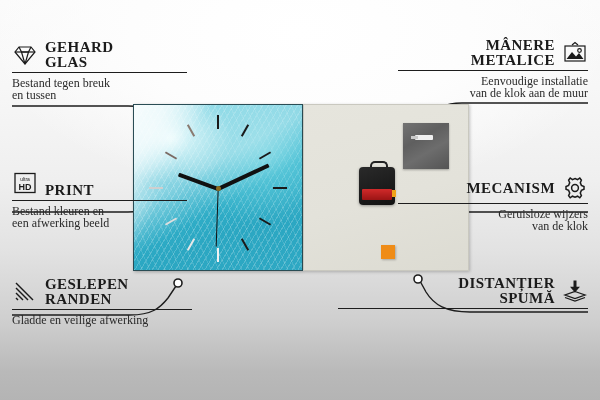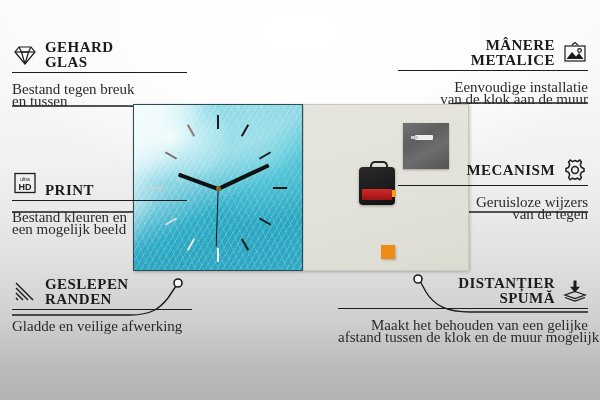--- a/index.html
+++ b/index.html
@@ -21,22 +21,22 @@
   .titles{
     font-family:"Liberation Serif",serif;
     font-weight:700;font-size:15px;line-height:14.5px;
     letter-spacing:.45px;color:#1b1b1b;text-transform:uppercase;
     white-space:nowrap;
   }
   .feat.right .titles{text-align:right;}
   .rule{height:0;border-top:1.2px solid #1d1d1d;margin-top:3px;}
   .desc{
     font-family:"Liberation Serif",serif;
-    font-size:15px;line-height:11.6px;color:#2a2a2a;
-    margin-top:11px;white-space:nowrap;
+    font-size:12px;line-height:11.6px;color:#2a2a2a;
+    margin-top:5px;white-space:nowrap;
   }
   .feat.right .desc{text-align:right;}
   .ico{width:26px;height:24px;flex:0 0 26px;display:block;}
   .ico svg{display:block;width:26px;height:24px;}
 
   
   #product{position:absolute;left:133px;top:104px;width:336px;height:167px;}
   #clockface{
     position:absolute;left:0;top:0;width:170px;height:167px;
     background:
@@ -171,21 +171,21 @@
           <text x="13" y="10" font-family="Liberation Sans, sans-serif" font-size="5" text-anchor="middle" fill="#1b1b1b">ultra</text>
           <text x="13" y="18.5" font-family="Liberation Sans, sans-serif" font-size="9" font-weight="bold" text-anchor="middle" fill="#1b1b1b">HD</text>
         </svg>
       </span>
       <span class="titles">
         <br><span>PRINT</span>
       </span>
     </div>
     <div class="rule"></div>
     <div class="desc">
-      <span>Bestand kleuren en</span><br><span>een mogelijk beeld</span>
+      <span>Bestand kleuren en</span><br><span>een afwerking beeld</span>
     </div>
   </div>
 
   <div class="feat left" style="left:12px;top:277px;width:180px;">
     <div class="head">
       <span class="ico">
         <svg viewBox="0 0 26 24">
             <g stroke="#1b1b1b" stroke-width="1.4" fill="none">
           <path d="M4 3 L21 20"></path>
               <path d="M4 8 L16 20"></path>
@@ -219,55 +219,52 @@
         </g>
           </svg>
       </span>
     </div>
     <div class="rule"></div>
     <div class="desc">
       <span>Eenvoudige installatie</span><br><span>van de klok aan de muur</span>
     </div>
   </div>
 
-  <div class="feat right" style="right:12px;top:158px;width:190px;">
+  <div class="feat right" style="right:12px;top:176px;width:190px;">
     <div class="head">
       <span class="titles">
         <span>MECANISM</span><br>
       </span>
       <span class="ico">
         <svg viewBox="0 0 26 24">
             <g fill="none" stroke="#1b1b1b" stroke-width="1.5">
           <path d="M13 2.5 l2.6 1.1 2.2-1.6 1.6 2.2 -1.1 2.6 1.1 2.6 2.6 1.1 0 2.8 -2.6 1.1 -1.1 2.6 1.1 2.6 -1.6 2.2 -2.2-1.6 -2.6 1.1 -2.6-1.1 -2.2 1.6 -1.6-2.2 1.1-2.6 -1.1-2.6 -2.6-1.1 0-2.8 2.6-1.1 1.1-2.6 -1.1-2.6 1.6-2.2 2.2 1.6 Z"></path>
           <circle cx="13" cy="12" r="3.4"></circle>
         </g>
           </svg>
       </span>
     </div>
     <div class="rule"></div>
     <div class="desc">
-      <span>Geruisloze wijzers</span><br><span>van de tegen</span>
+      <span>Geruisloze wijzers</span><br><span>van de klok</span>
     </div>
   </div>
 
   <div class="feat right" style="right:12px;top:276px;width:250px;">
     <div class="head">
       <span class="titles">
         <span>DISTANȚIER</span><br><span>SPUMĂ</span>
       </span>
       <span class="ico">
         <svg viewBox="0 0 26 24">
             <g fill="none" stroke="#1b1b1b" stroke-width="1.3">
           <path d="M13 1.5 v8" stroke-width="3"></path>
               <path d="M9.5 8.5 L13 12.5 L16.5 8.5 Z" fill="#1b1b1b"></path>
           <path d="M13 12.5 L23 16 L13 19.5 L3 16 Z"></path>
           <path d="M3 18.5 L13 22 L23 18.5"></path>
         </g>
           </svg>
       </span>
     </div>
     <div class="rule"></div>
-    <div class="desc">
-      <span>Maakt het behouden van een gelijke</span><br><span>afstand tussen de klok en de muur mogelijk</span>
-    </div>
   </div>
 
 </div>
 
 </body></html>

